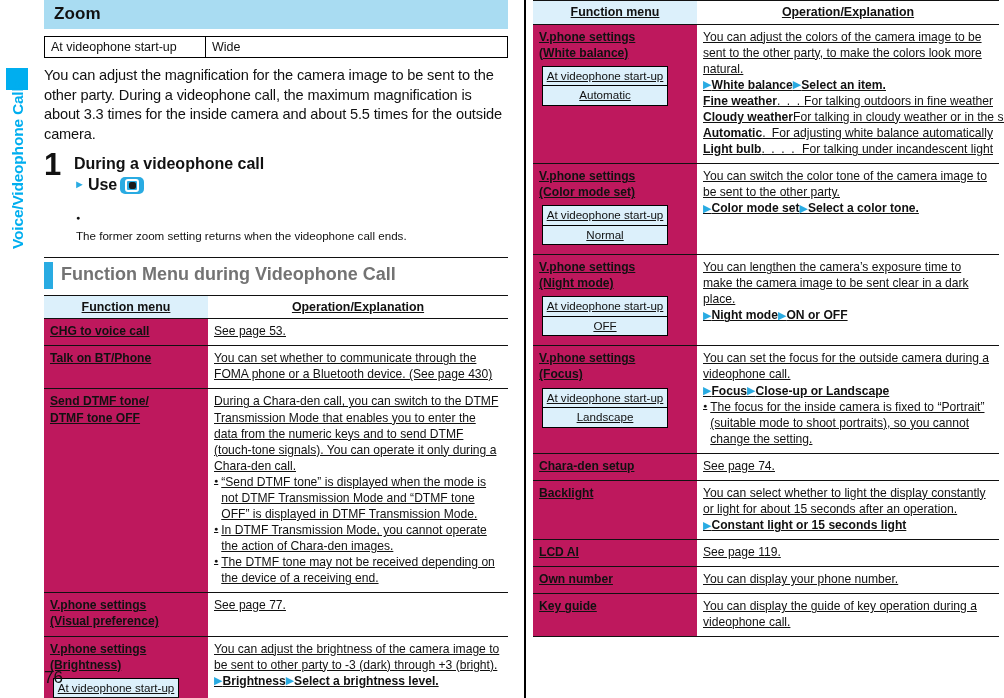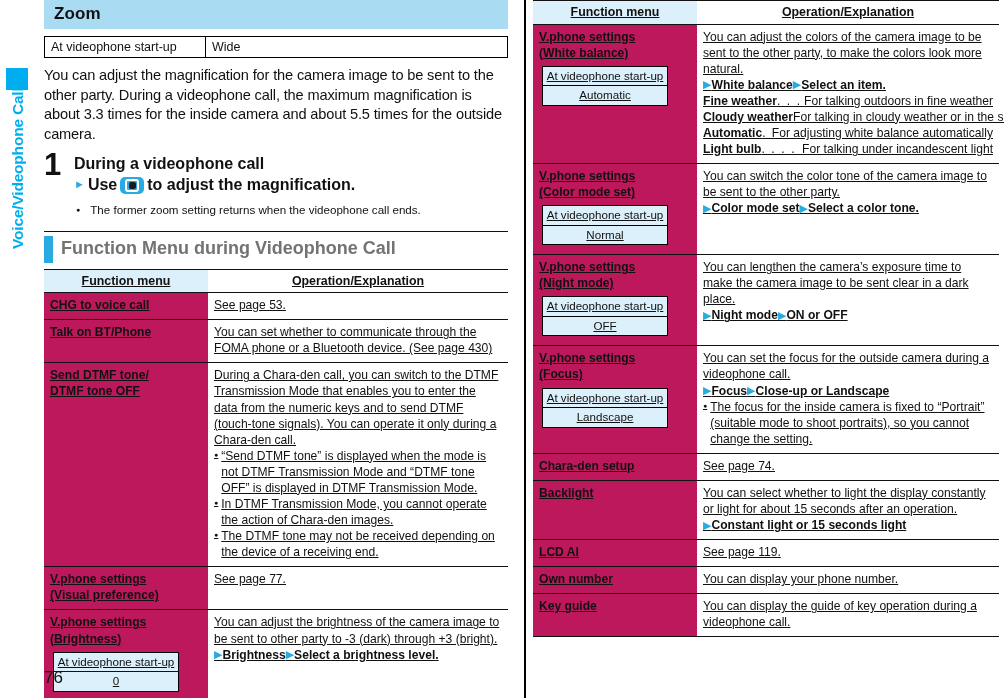--- a/index.html
+++ b/index.html
@@ -127,24 +127,25 @@
     font-weight: bold;
     line-height: 1.25;
     display: flex;
     align-items: center;
     gap: 3px;
     margin-top: 1px;
   }
   .bullet-note {
     font-size: 11.6px;
     line-height: 1.3;
-    margin-top: 7px;
+    margin-top: 15px;
     padding-left: 2px;
     display: flex;
-    gap: 10px;
+    gap: 3px;
+    flex-direction: column;
   }
   .dot::before { content: "\25CF"; font-size: 7px; position: relative; top: -2px; }
 
   
   .navkey {
     display: inline-block;
     width: 24px; height: 17px;
     background: #29abe2;
     border-radius: 5px;
     position: relative;
@@ -310,21 +311,20 @@
 
   <div class="lead-text">You can adjust the magnification for the camera image to be sent to the other party. During a videophone call, the maximum magnification is about 3.3 times for the inside camera and about 5.5 times for the outside camera.</div>
 
   <div class="step">
     <div class="step-num">1</div>
     <div class="step-line1">During a videophone call</div>
     <div class="step-line2">
       <span class="tri">►</span>
       <span>Use</span>
       <span class="navkey"></span>
-      <span>to adjust the magnification.</span>
     </div>
     <div class="bullet-note">
       <span class="dot"></span>
       <span>The former zoom setting returns when the videophone call ends.</span>
     </div>
   </div>
 
   <div class="cyan-head-wrap">
     <div class="cyan-head">
       <div class="swatch"></div>

